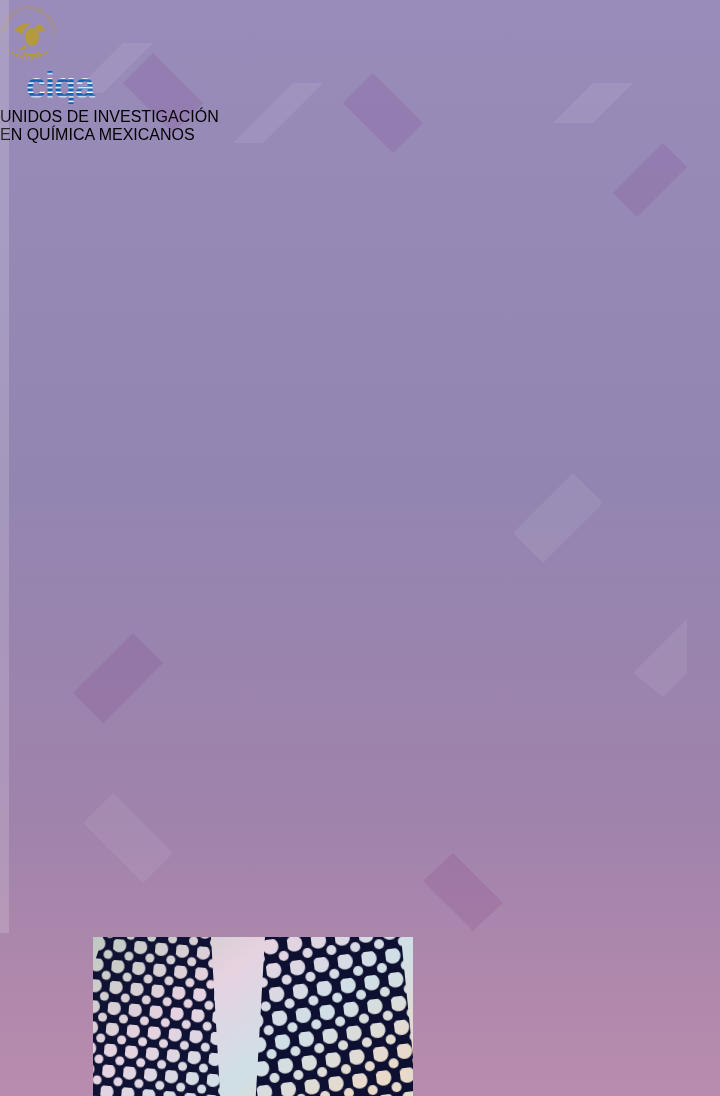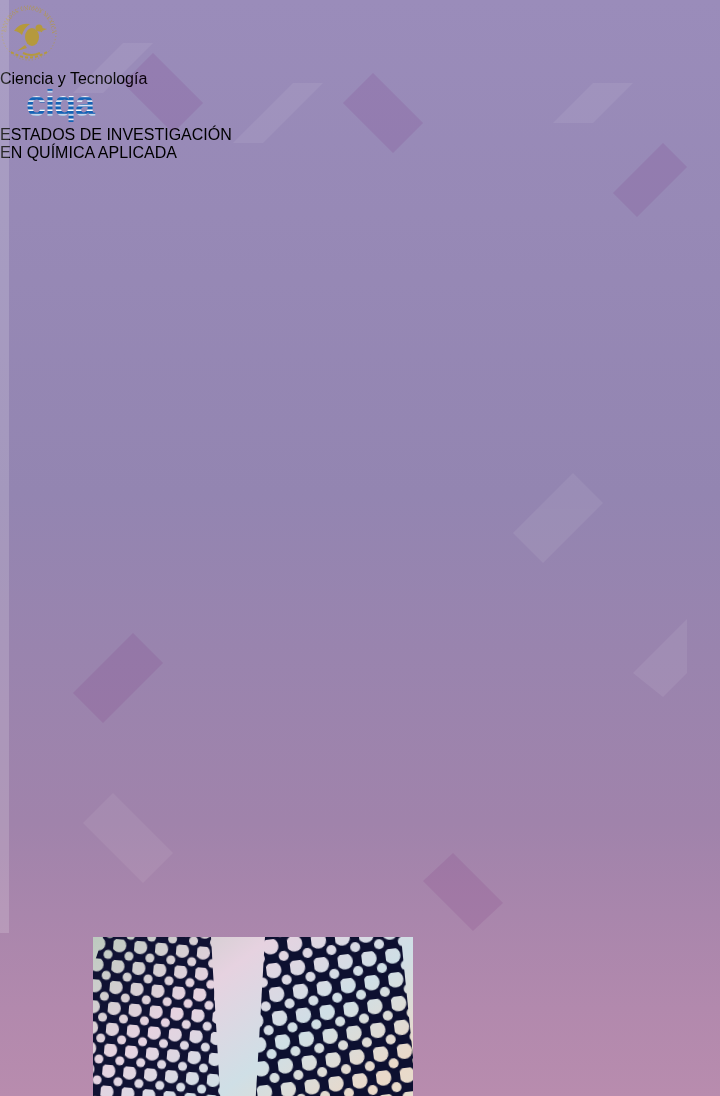--- a/index.html
+++ b/index.html
@@ -185,35 +185,34 @@
       <path d="M25 45 L17 51 L27 48 Z"></path>
     </g>
     <g fill="none" stroke="#b5993d">
       <path d="M36 31 q4 -2 6 1" stroke-width="1.2"></path>
       <path d="M23 53 Q31 57 40 53" stroke-width="2"></path>
       <path d="M11 52 Q29 63 47 52" stroke-width="2" stroke-dasharray="3 2"></path>
     </g>
   </svg>
 
   <div class="brand">
-    <div class="brand-title">Ciencia y Tecnología</div>
   </div>
 
   <div class="gold-divider"></div>
 
   <div class="ciqa">
     <svg width="120" height="34" viewBox="0 0 120 34">
       <defs>
         <pattern id="cstripe" width="4" height="4.6" patternUnits="userSpaceOnUse">
           <rect width="4" height="3.2" fill="#1563b5"></rect>
           <rect y="3.2" width="4" height="1.4" fill="#ffffff"></rect>
         </pattern>
       </defs>
       <text x="60" y="28" text-anchor="middle" font-family="Liberation Sans, sans-serif" font-weight="bold" font-size="36" letter-spacing="-1" fill="url(#cstripe)">ciqa</text>
     </svg>
-    <div class="ciqa-caption">ESTADOS DE INVESTIGACIÓN</div>
-    <div class="ciqa-caption">EN QUÍMICA APLICADA</div>
+    <div class="ciqa-caption">UNIDOS DE INVESTIGACIÓN</div>
+    <div class="ciqa-caption">EN QUÍMICA MEXICANOS</div>
   </div>
 
 </div>
 
 <div class="bar-line"></div>
 <div class="bottom-bar"></div>
 
 </body></html>

